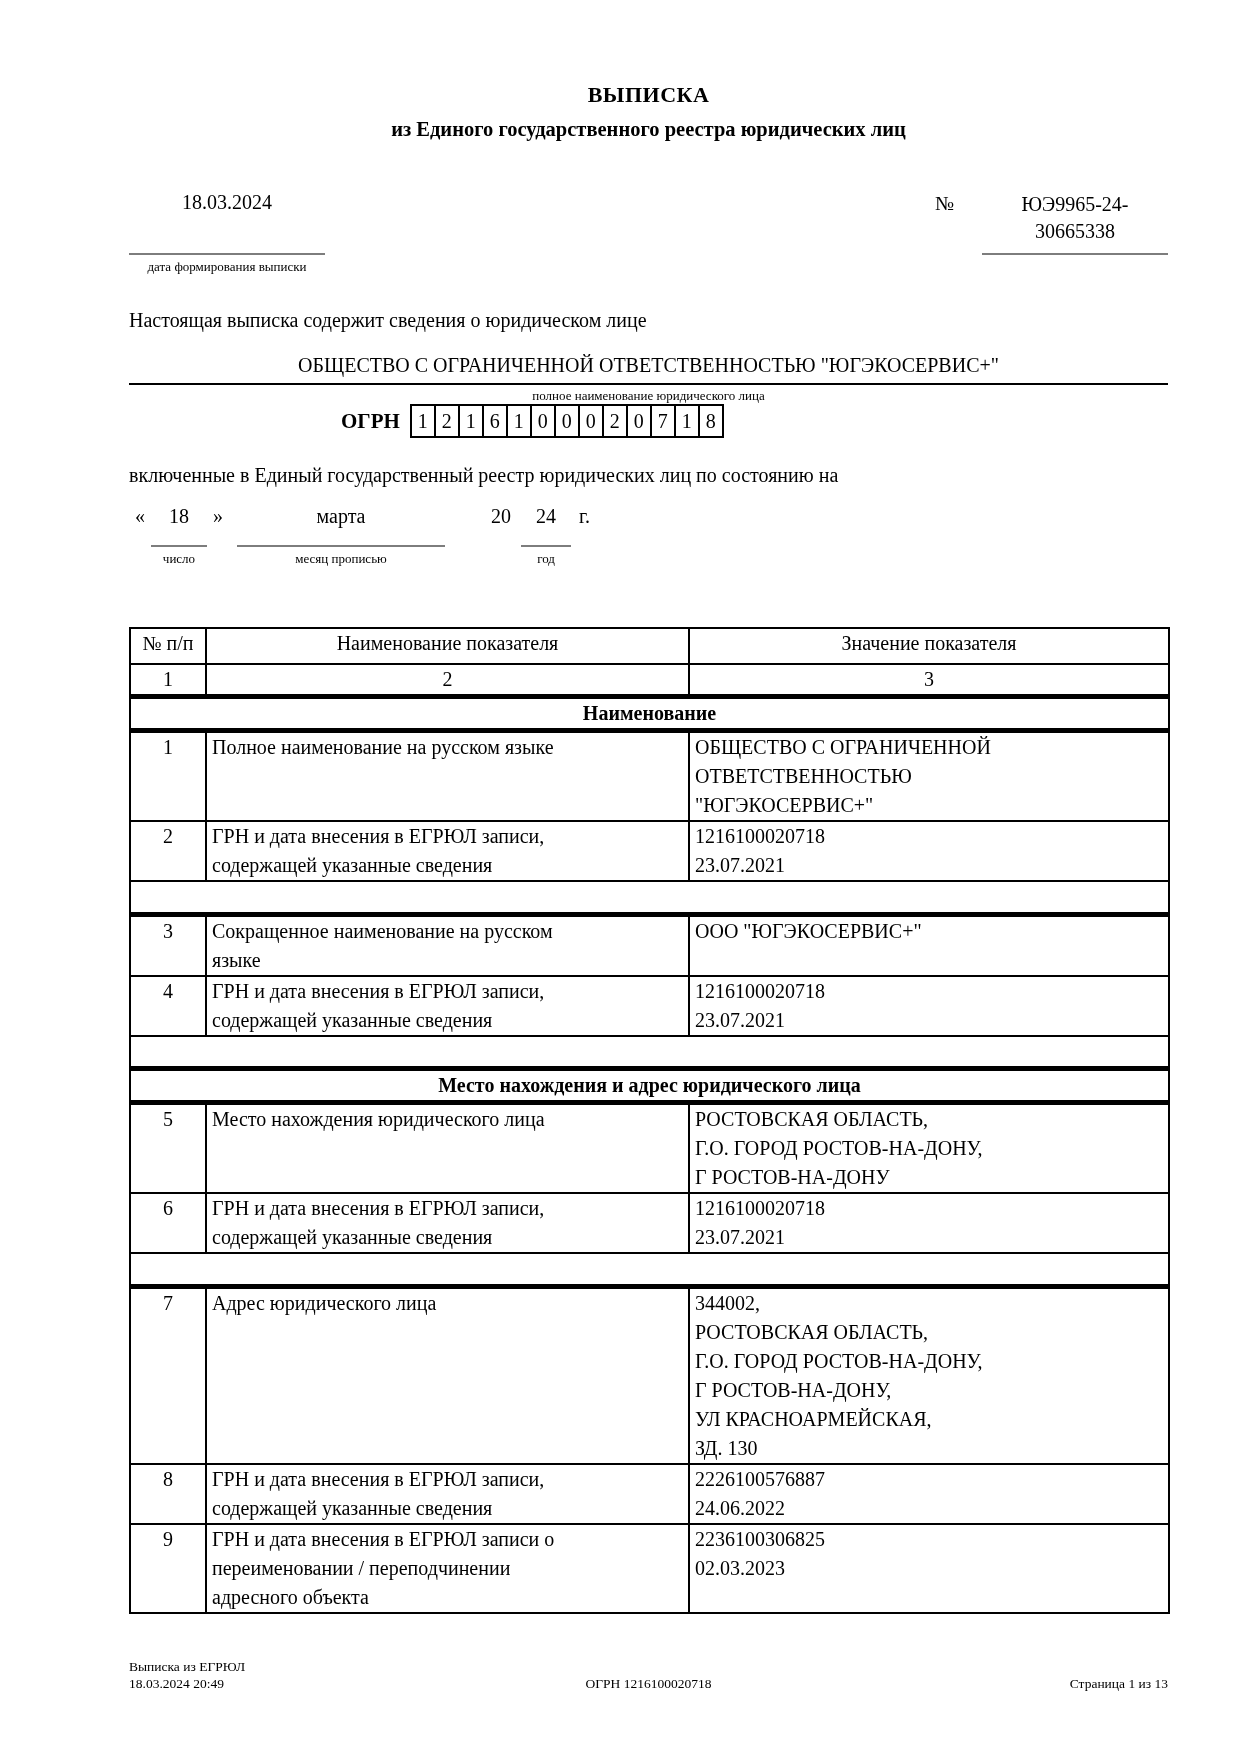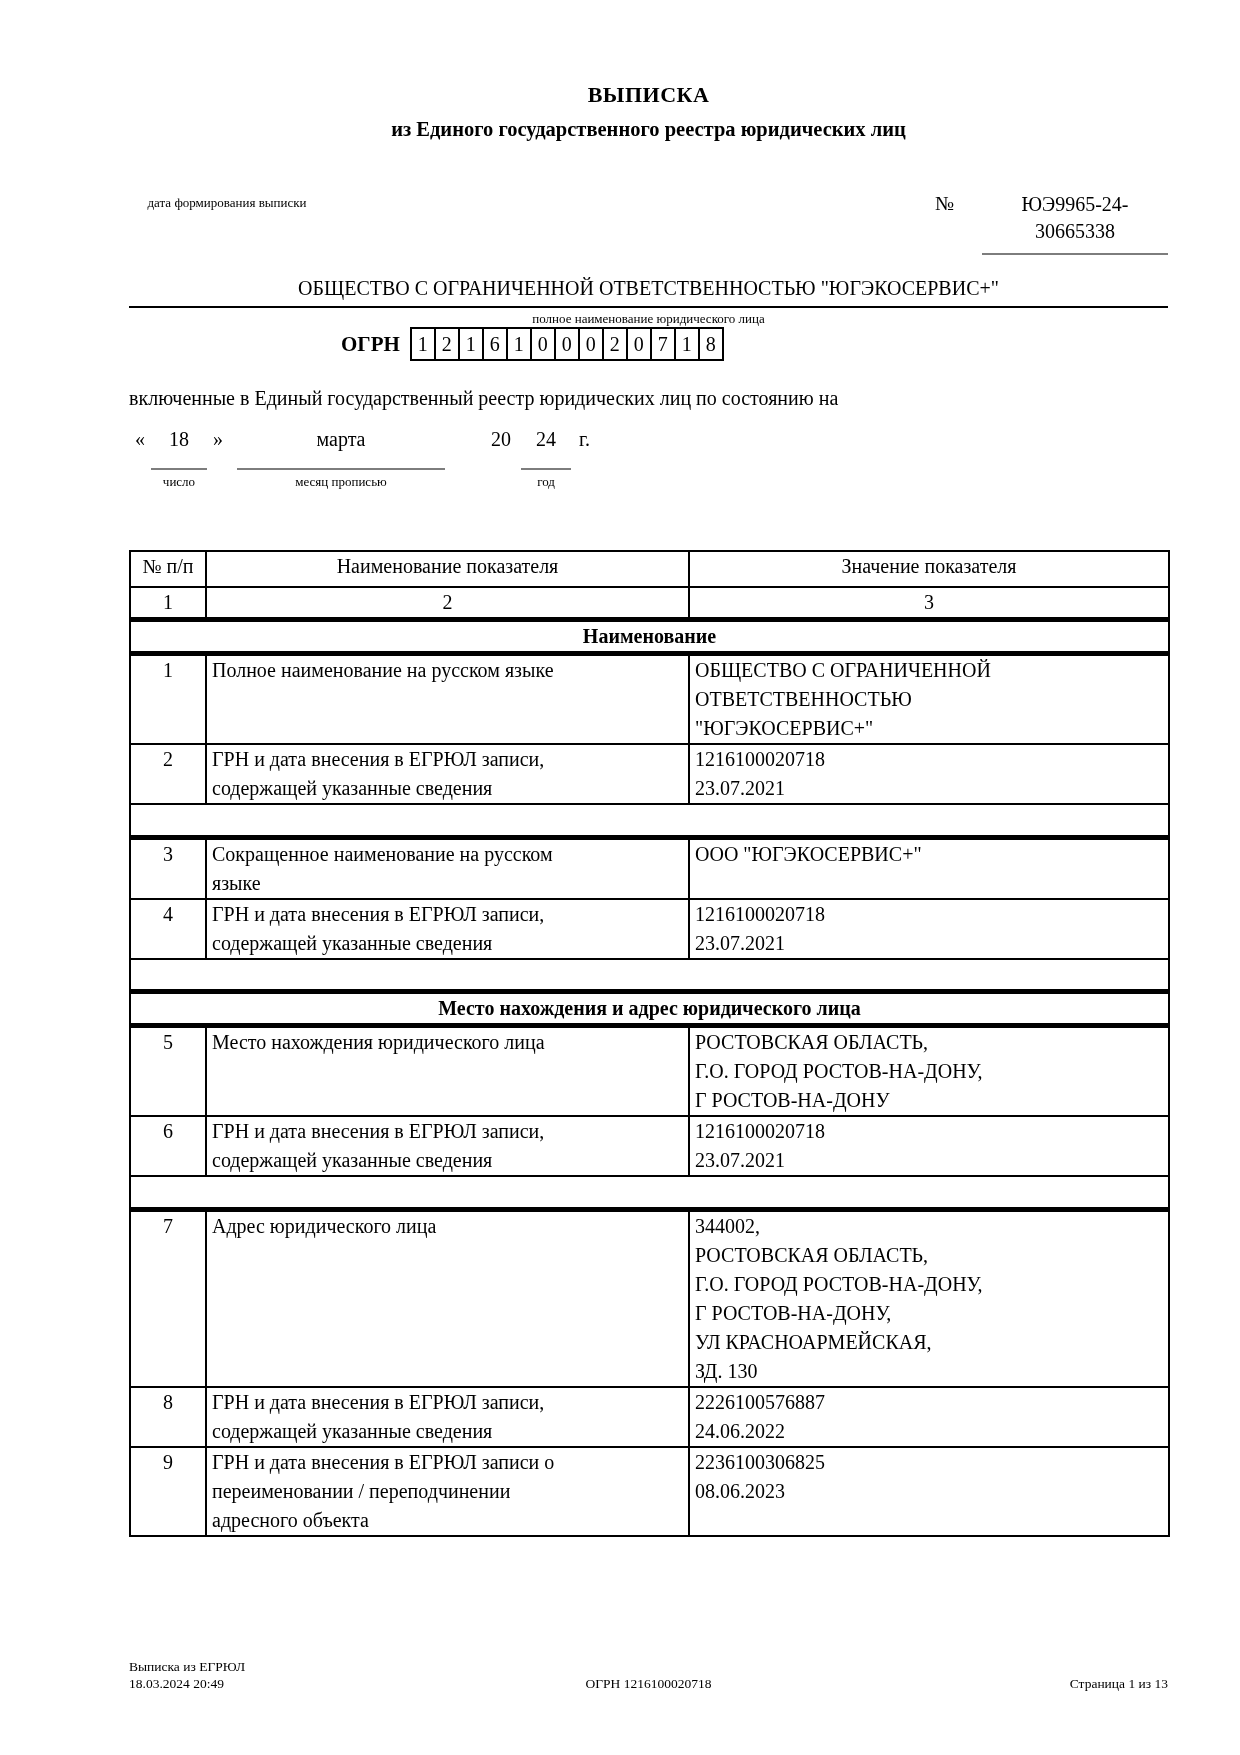--- a/index.html
+++ b/index.html
@@ -108,31 +108,33 @@
 </head>
 <body>
 
 <div class="page">
 
   <div class="title">ВЫПИСКА</div>
   <div class="subtitle">из Единого государственного реестра юридических лиц</div>
 
   <div class="meta-row">
     <div>
+      <div class="date-block">18.03.2024</div>
       <div class="date-caption">дата формирования выписки</div>
     </div>
     <div class="num-wrap">
       <span class="num-sign">№</span>
       <div class="num-block">
         <div>ЮЭ9965-24-</div>
         <div>30665338</div>
       </div>
     </div>
   </div>
 
+  <div class="intro">Настоящая выписка содержит сведения о юридическом лице</div>
 
   <div class="company-line">ОБЩЕСТВО С ОГРАНИЧЕННОЙ ОТВЕТСТВЕННОСТЬЮ "ЮГЭКОСЕРВИС+"</div>
   <div class="company-caption">полное наименование юридического лица</div>
 
   <div class="ogrn-row">
     <span class="ogrn-label">ОГРН</span>
     <div class="ogrn-boxes" id="ogrn-boxes">
         <div class="ogrn-cell">1</div>
         <div class="ogrn-cell">2</div>
         <div class="ogrn-cell">1</div>
@@ -259,21 +261,21 @@
 содержащей указанные сведения</td>
           <td class="col-value">2226100576887
 24.06.2022</td>
         </tr>
         <tr>
           <td class="col-num">9</td>
           <td class="col-name">ГРН и дата внесения в ЕГРЮЛ записи о
 переименовании / переподчинении
 адресного объекта</td>
           <td class="col-value">2236100306825
-08.06.2023</td>
+02.03.2023</td>
         </tr>
       </tbody>
   </table>
 
   <div class="footer">
     <div class="footer-left">
       <div>Выписка из ЕГРЮЛ</div>
       <div>18.03.2024 20:49</div>
     </div>
     <div class="footer-center">ОГРН 1216100020718</div>

